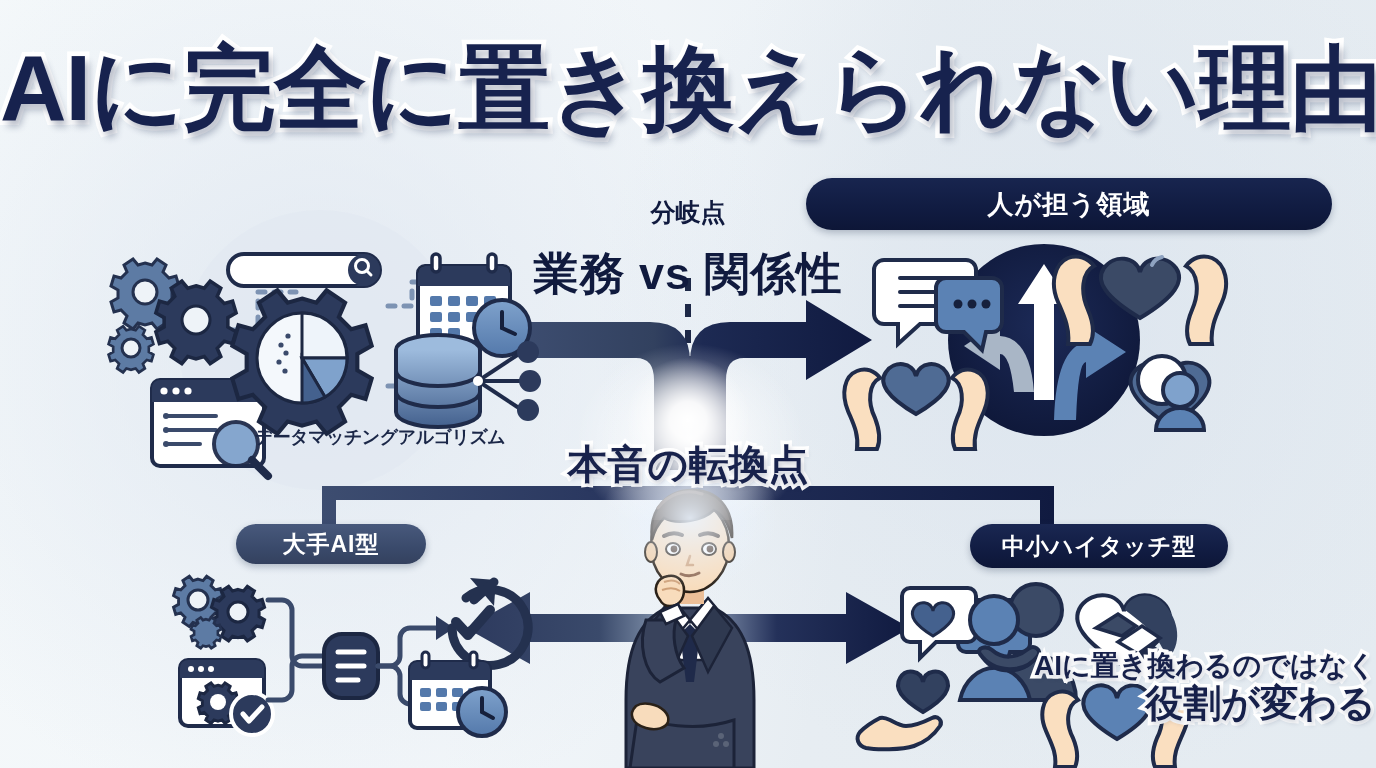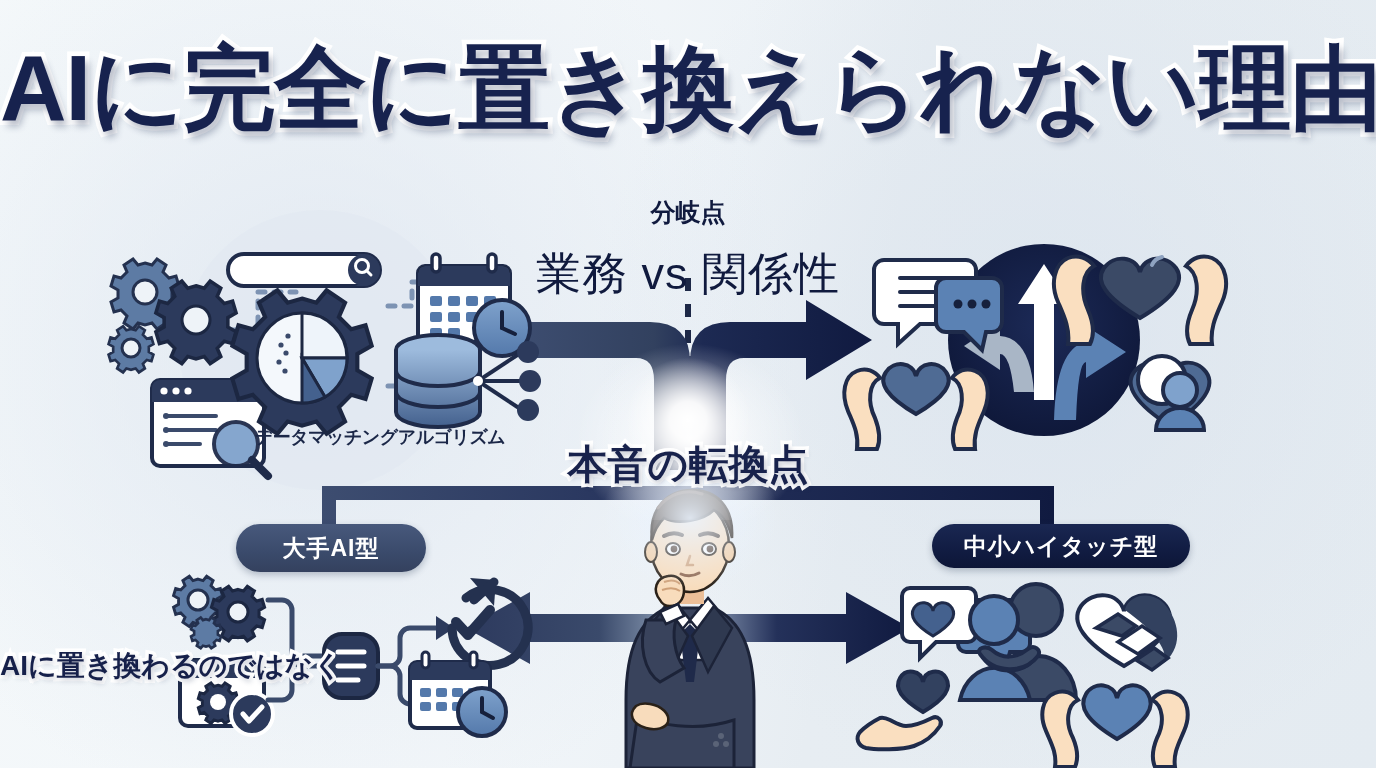--- a/index.html
+++ b/index.html
@@ -32,42 +32,42 @@
   .pill{
     position:absolute;display:flex;align-items:center;justify-content:center;
     color:#fff;font-weight:800;border-radius:999px;
     box-shadow:0 3px 7px rgba(30,45,75,.28);
     letter-spacing:1px;
   }
   #pill-left{left:42px;top:178px;width:530px;height:52px;font-size:26px;
     background:linear-gradient(180deg,#475a7e 0%,#3a4a6b 55%,#33415f 100%);}
   #pill-right{left:806px;top:178px;width:526px;height:52px;font-size:26px;
     background:linear-gradient(180deg,#18254f 0%,#111c42 55%,#0d1637 100%);}
-  #pill-ll{left:236px;top:524px;width:190px;height:48px;font-size:23px;
+  #pill-ll{left:236px;top:524px;width:190px;height:40px;font-size:23px;
     background:linear-gradient(180deg,#48597c 0%,#3a4a6b 60%,#34415e 100%);text-align:center;}
-  #pill-lr{left:932px;top:524px;width:258px;height:44px;font-size:23px;
+  #pill-lr{left:970px;top:524px;width:258px;height:44px;font-size:23px;
     background:linear-gradient(180deg,#1a2752 0%,#111c42 60%,#0d1637 100%);}
 
   
   #branch-small{
     position:absolute;left:0;right:0;top:196px;text-align:center;
     font-size:25px;font-weight:800;color:#101a3e;
   }
   #branch-big{
     position:absolute;left:0;right:0;top:244px;text-align:center;
-    font-size:45px;font-weight:400;color:#101a3e;letter-spacing:1px;
+    font-size:45px;font-weight:700;color:#101a3e;letter-spacing:1px;
   }
   #turn-label{
     position:absolute;left:0;right:0;top:437px;text-align:center;
     font-size:40px;font-weight:900;color:#18224c;
     -webkit-text-stroke:7px #fff;paint-order:stroke fill;
     text-shadow:2px 3px 5px rgba(40,55,90,.28);
   }
   #bottom-caption{
-    position:absolute;left:0;right:0;top:652px;text-align:left;
+    position:absolute;left:0;right:0;top:652px;text-align:right;
     color:#16204a;font-weight:900;line-height:1.02;
     -webkit-text-stroke:7px #fff;paint-order:stroke fill;
     text-shadow:2px 3px 5px rgba(40,55,90,.25);
   }
   #bottom-caption .l1{display:block;font-size:28px;}
   #bottom-caption .l2{display:block;font-size:38px;margin-top:3px;}
 
   #algo-label{
     position:absolute;left:200px;top:425px;width:360px;text-align:center;
     font-size:18px;font-weight:800;color:#1b2748;letter-spacing:-.5px;
@@ -439,29 +439,33 @@
       <circle cx="721" cy="736" r="3" fill="#5a6377"></circle>
     </g>
   </svg>
 
   <div class="glow2"></div>
   <div class="glow"></div>
   <div class="glow3"></div>
 
   <div class="title">AIに完全に置き換えられない理由</div>
 
+  <div class="pill" id="pill-right">
+    <span>人が担う領域</span>
+  </div>
   <div class="pill" id="pill-ll">
     <span>大手AI型</span>
   </div>
   <div class="pill" id="pill-lr">
     <span>中小ハイタッチ型</span>
   </div>
 
   <div id="branch-small">分岐点</div>
   <div id="branch-big">業務 vs 関係性</div>
   <div id="algo-label">データマッチングアルゴリズム</div>
   <div id="turn-label">本音の転換点</div>
 
   <div id="bottom-caption">
     <span class="l1">AIに置き換わるのではなく</span>
+    <span class="l2">役割が変わる</span>
   </div>
 
 </div>
 
 </body></html>

